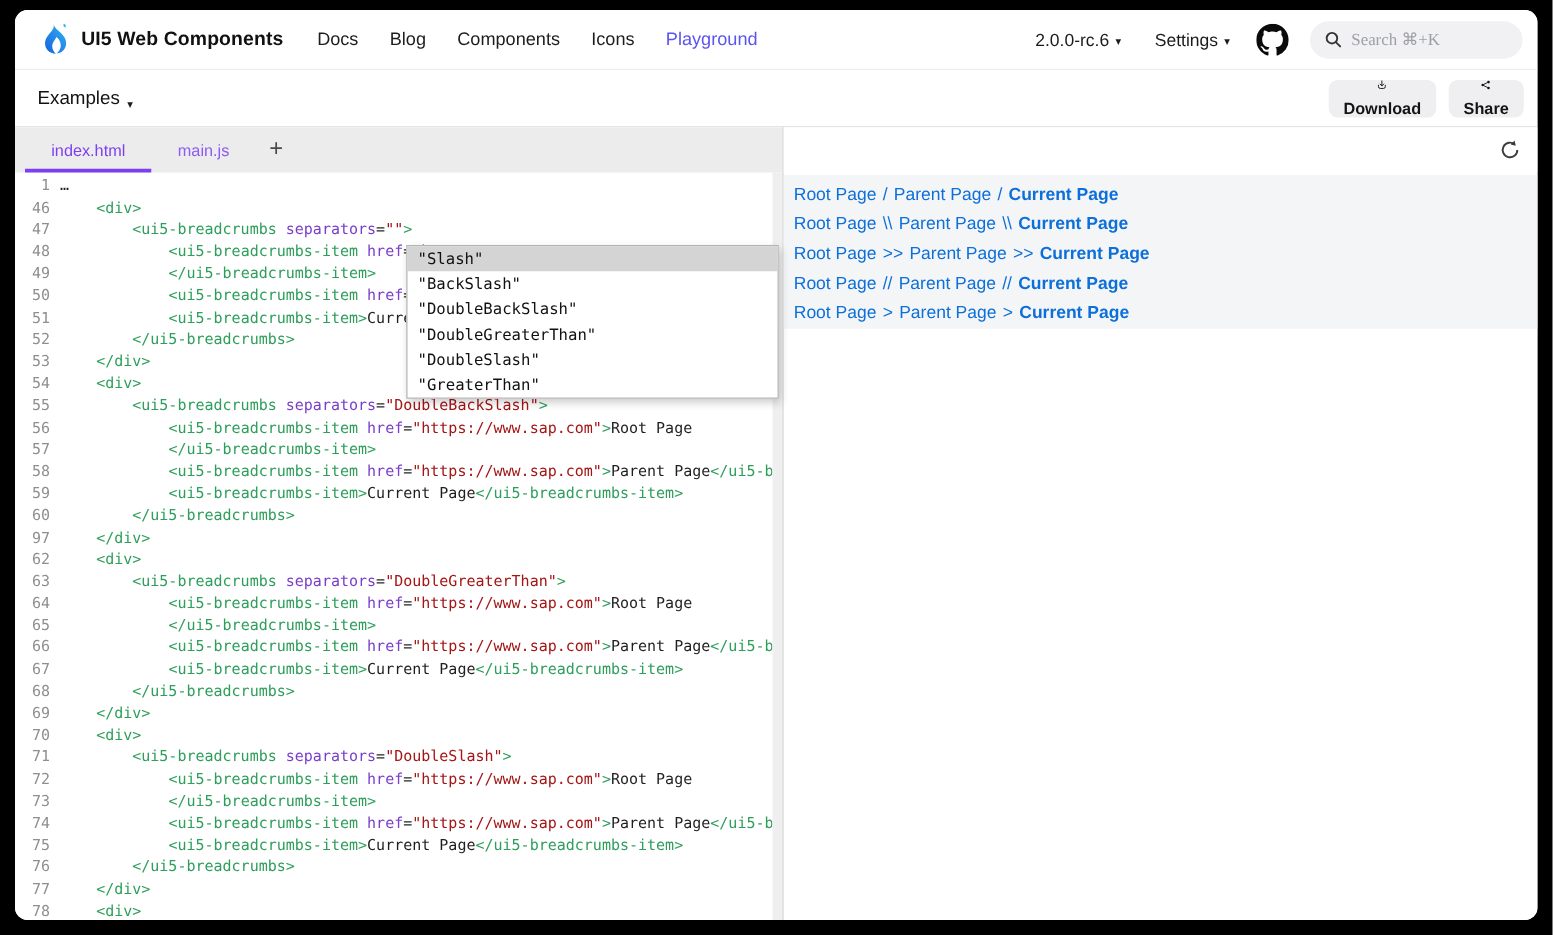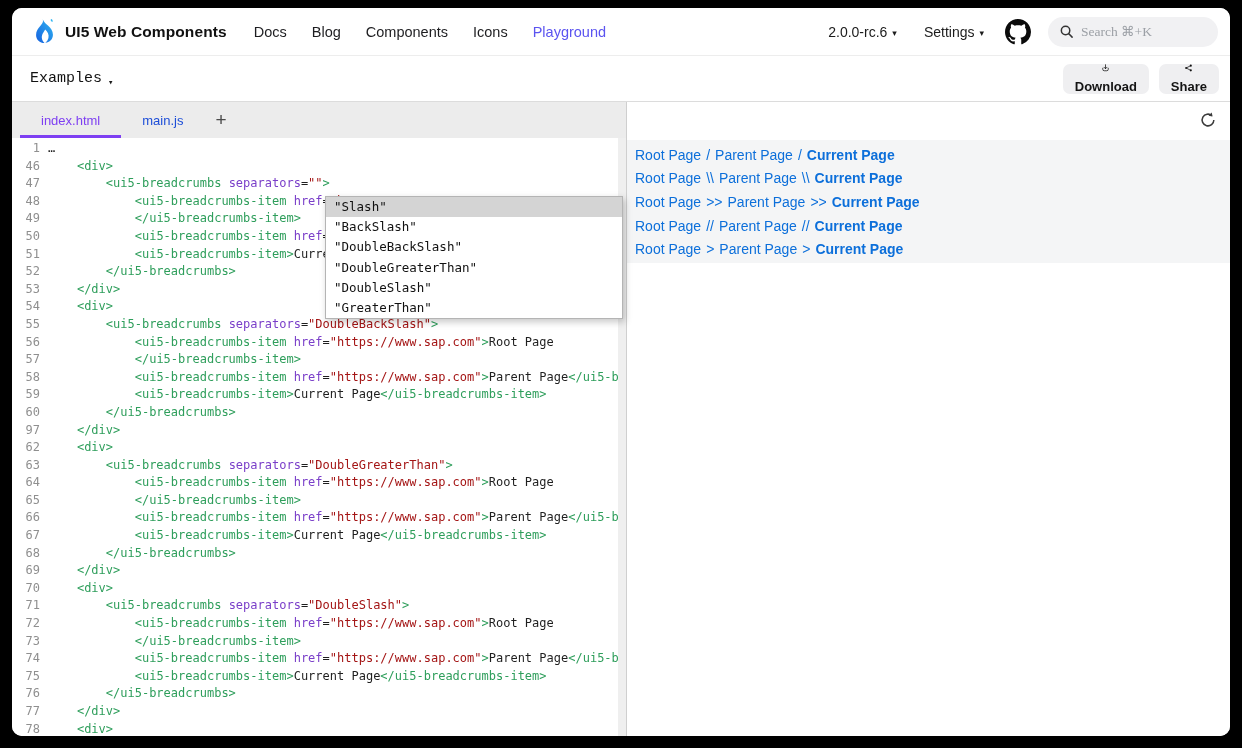--- a/index.html
+++ b/index.html
@@ -23,33 +23,33 @@
   .settings-trigger { margin-left:27px; }
   .github-link { margin-left:21px; display:flex; align-items:center; cursor:pointer; }
   .search-pill { margin-left:17px; width:170px; height:30px; border-radius:15px; background:#f1f1f3;
                  display:flex; align-items:center; gap:7px; padding:0 11px; cursor:text;font-family:Liberation Serif, serif; }
   .search-placeholder { font-size:13.5px; color:#9ca0a6; }
 
   
   .examples-bar { height:46px; display:flex; align-items:center; padding:0 11px 0 18px;
                   border-bottom:1px solid #dcdcdc; background:#fff; }
   .examples-trigger { display:flex; align-items:flex-end; gap:6px; font-size:15px; color:#121212;
-                      font-weight:500; cursor:pointer;font-family:Liberation Mono, monospace; }
+                      font-weight:500; cursor:pointer; }
   .bar-spacer { flex:1; }
   .toolbar-btn { height:30px; background:#efeff1; border-radius:7px; display:flex; align-items:center;
                  gap:7px; padding:0 12px; font-size:13px; font-weight:700; color:#141414;
                  border:none; cursor:pointer; font-family:inherit;flex-direction:column; }
   .toolbar-btn + .toolbar-btn { margin-left:10px; }
 
   
   .main { position:relative; height:634px; }
 
   .editor { position:absolute; left:0; top:0; width:614px; height:100%; background:#fff; }
   .tabbar { height:36px; background:#ececec; display:flex; align-items:stretch; padding-left:8px; }
-  .tab { padding:0 21px; font-size:13px; color:#1d4ed8; display:flex; align-items:center;
+  .tab { padding:0 21px; font-size:13px; color:#8b5cf6; display:flex; align-items:center;
          position:relative; cursor:pointer; }
   .tab.active { color:var(--accent); }
   .tab.active::after { content:""; position:absolute; left:0; right:0; bottom:0; height:3px;
                        background:var(--accent); }
   .newtab { font-size:19px; color:#4a4a4a; padding:0 11px; display:flex; align-items:center; cursor:pointer; }
 
   .code { position:absolute; top:36px; left:0; right:8px; bottom:0; overflow:hidden;
           padding-top:2px; font-family:"DejaVu Sans Mono",monospace; font-size:12px;
           line-height:17.6px; cursor:text; }
   .cl { height:17.6px; white-space:pre; }

